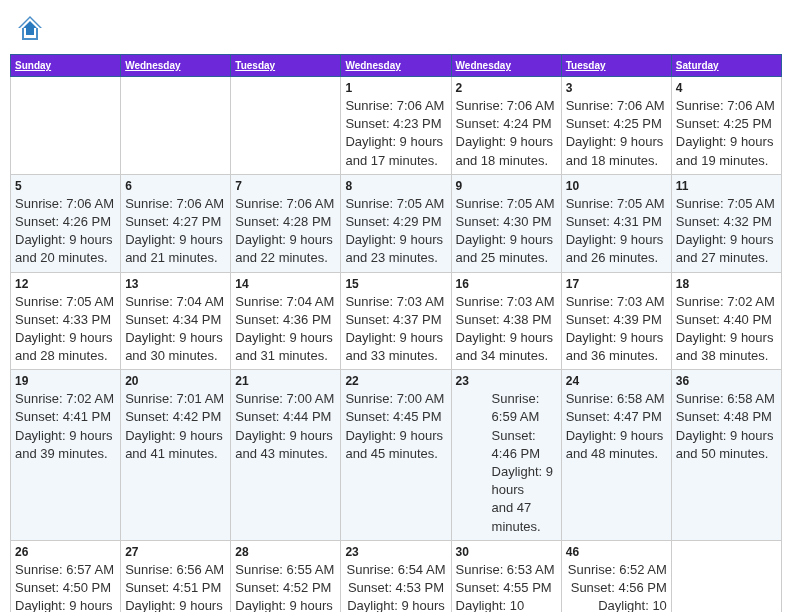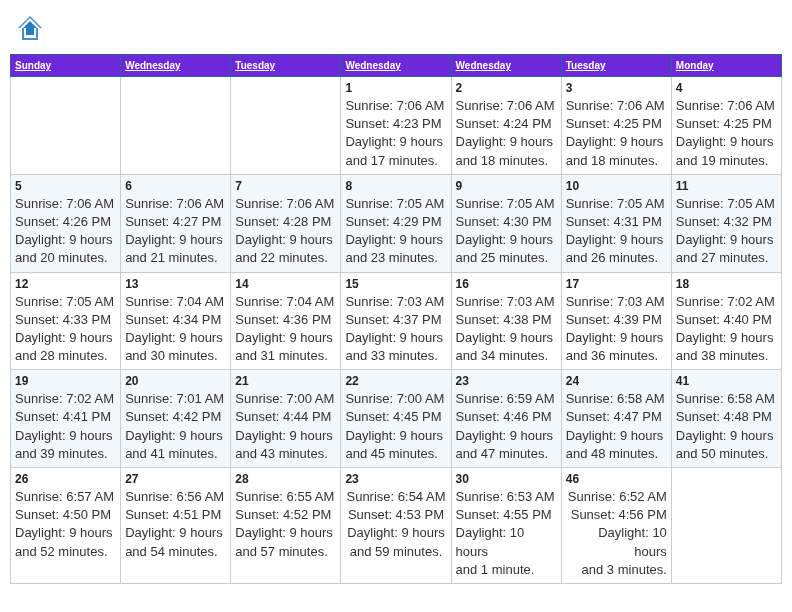--- a/index.html
+++ b/index.html
@@ -128,21 +128,21 @@
 
   <table class="calendar">
     <thead>
       <tr>
       <th>Sunday</th>
           <th>Wednesday</th>
           <th>Tuesday</th>
           <th>Wednesday</th>
           <th>Wednesday</th>
           <th>Tuesday</th>
-          <th>Monday</th>
+          <th>Saturday</th>
         </tr>
     </thead>
     <tbody id="calendar-body">
     <tr>
           <td class="empty-cell"></td>
           <td class="empty-cell"></td>
           <td class="empty-cell"></td>
           <td>
             <span class="day-number">1</span>
             <div class="day-info" style="white-space: pre-line;">Sunrise: 7:06 AM
@@ -298,34 +298,34 @@
           </td>
           <td>
             <span class="day-number">22</span>
             <div class="day-info" style="white-space: pre-line;">Sunrise: 7:00 AM
 Sunset: 4:45 PM
 Daylight: 9 hours
 and 45 minutes.</div>
           </td>
           <td>
             <span class="day-number">23</span>
-            <div class="day-info" style="white-space: pre-line;">Sunrise: 6:59 AM
+            <div class="day-info" style="white-space: pre-line; margin-left: 36px;">Sunrise: 6:59 AM
 Sunset: 4:46 PM
 Daylight: 9 hours
 and 47 minutes.</div>
           </td>
           <td>
             <span class="day-number">24</span>
             <div class="day-info" style="white-space: pre-line;">Sunrise: 6:58 AM
 Sunset: 4:47 PM
 Daylight: 9 hours
 and 48 minutes.</div>
           </td>
           <td>
-            <span class="day-number">41</span>
+            <span class="day-number">36</span>
             <div class="day-info" style="white-space: pre-line;">Sunrise: 6:58 AM
 Sunset: 4:48 PM
 Daylight: 9 hours
 and 50 minutes.</div>
           </td>
         </tr>
         <tr>
           <td>
             <span class="day-number">26</span>
             <div class="day-info" style="white-space: pre-line;">Sunrise: 6:57 AM

